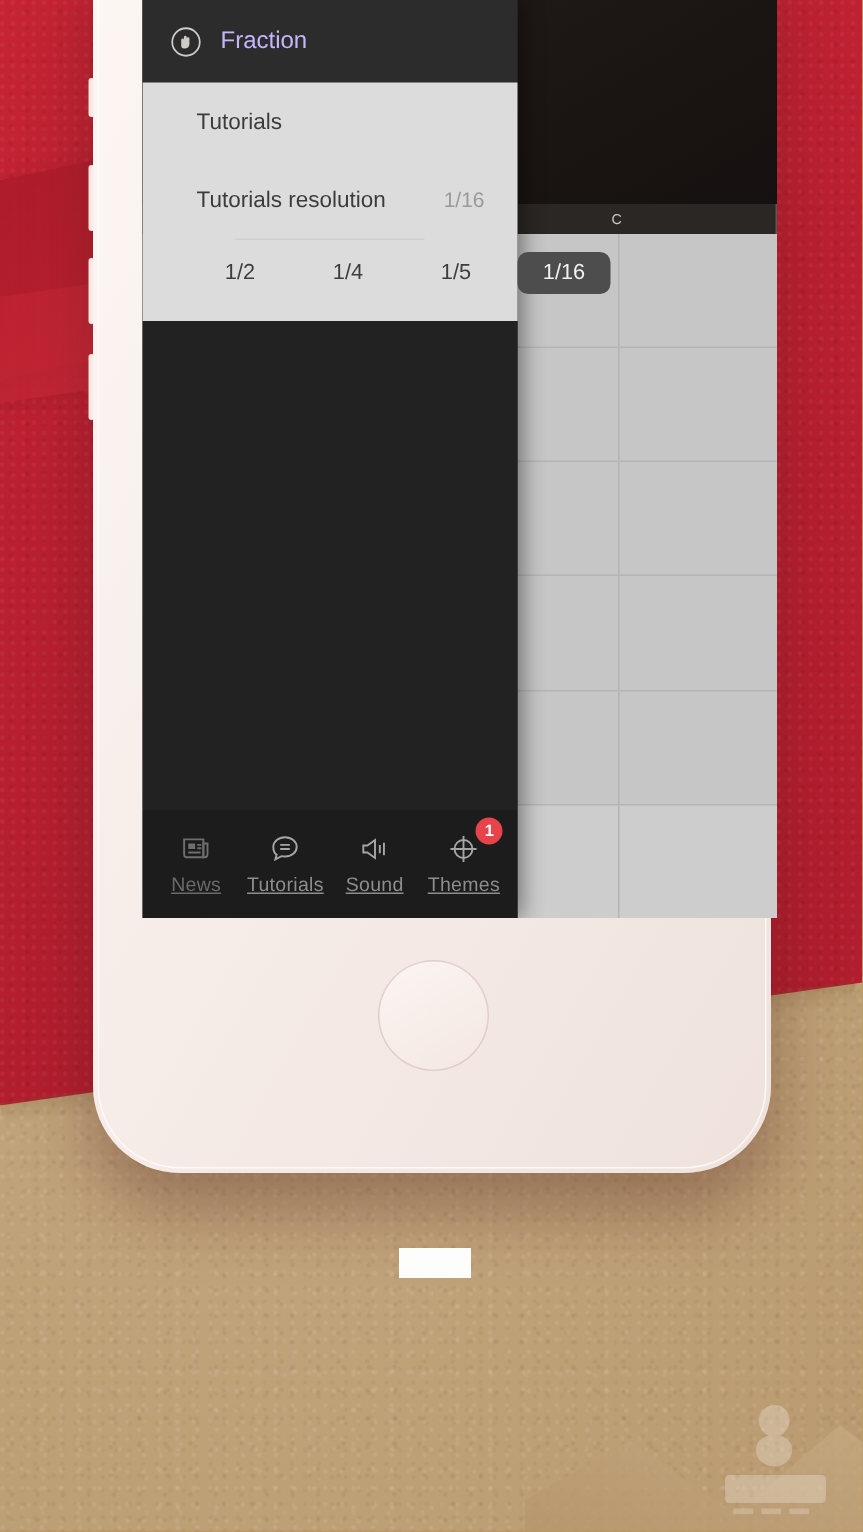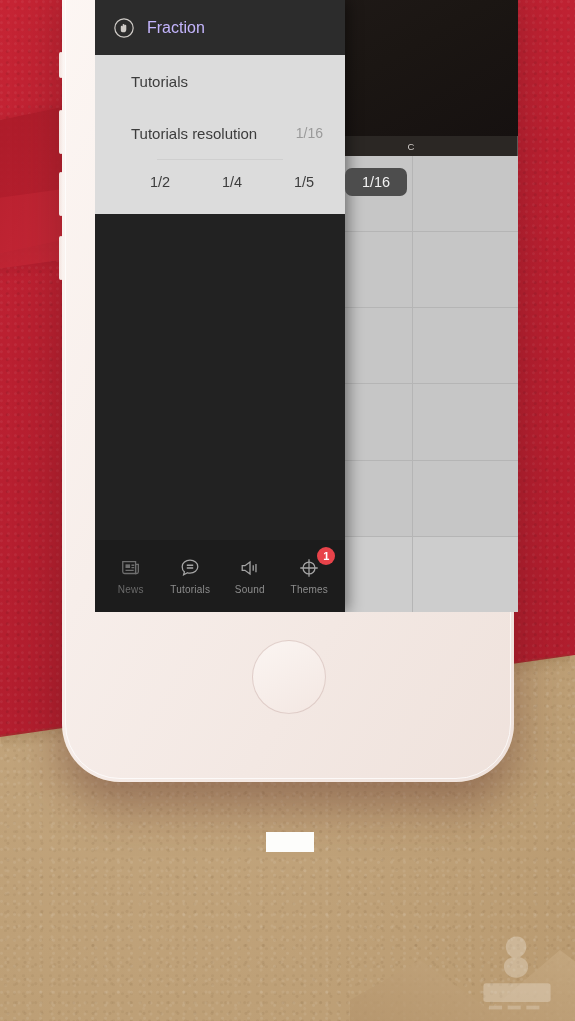--- a/index.html
+++ b/index.html
@@ -175,21 +175,21 @@
   .chip.none{margin-left:14px;}
   .drawer-body{flex:1;background:#222222;}
 
   .drawer-nav{
     flex:0 0 72px;height:72px;background:#1c1c1c;display:flex;
     align-items:center;justify-content:space-around;padding:0 6px;
   }
   .nav-item{display:flex;flex-direction:column;align-items:center;gap:5px;
             position:relative;width:56px;}
   .nav-item svg{display:block;}
-  .nav-label{font-size:10px;color:#8d8d8d;letter-spacing:.2px;}
+  .nav-label{font-size:13px;color:#8d8d8d;letter-spacing:.2px;text-decoration:underline;}
   .nav-item.dim .nav-label{color:#6a6a6a;}
   .nav-badge{
     position:absolute;right:2px;top:-10px;width:18px;height:18px;border-radius:50%;
     background:#e8434a;color:#fff;font-size:11px;font-weight:bold;
     display:flex;align-items:center;justify-content:center;
   }
 
   
   .cap-rect{position:absolute;left:266px;top:832px;width:48px;height:20px;background:#fdfdfb;}
   .caption{

